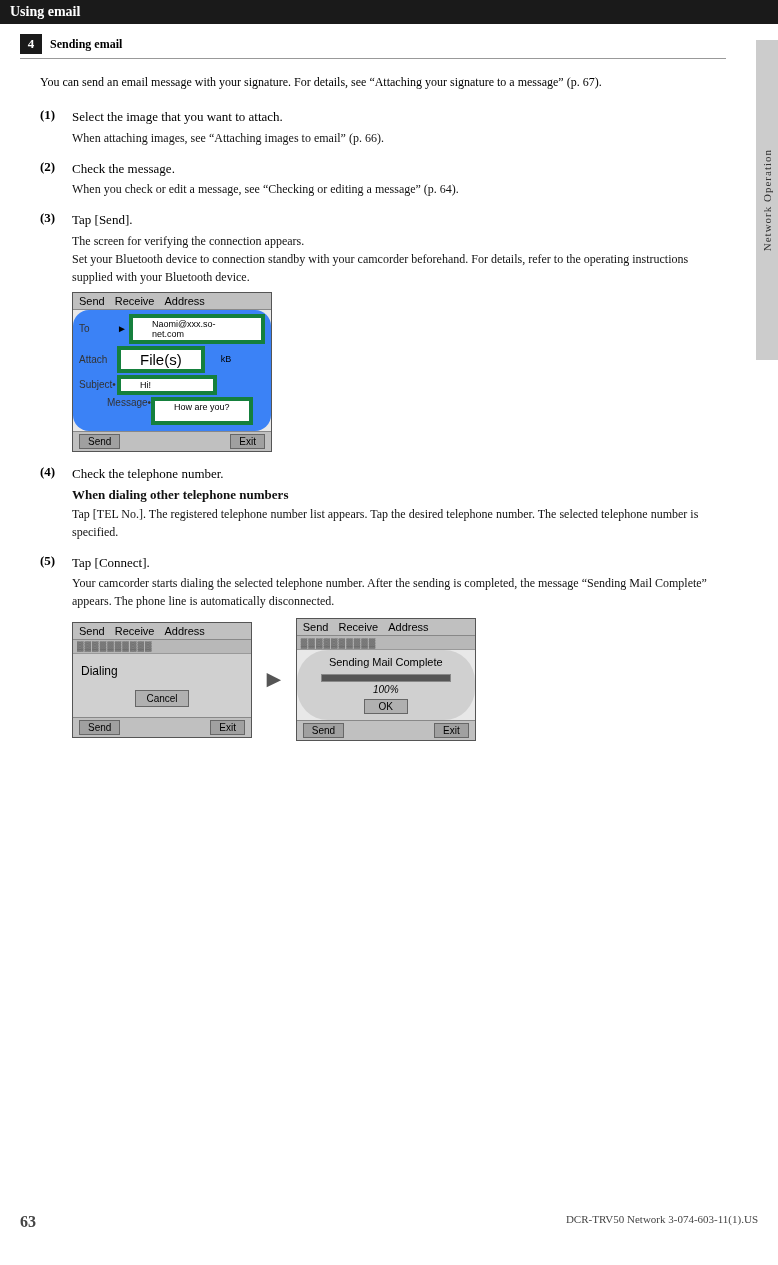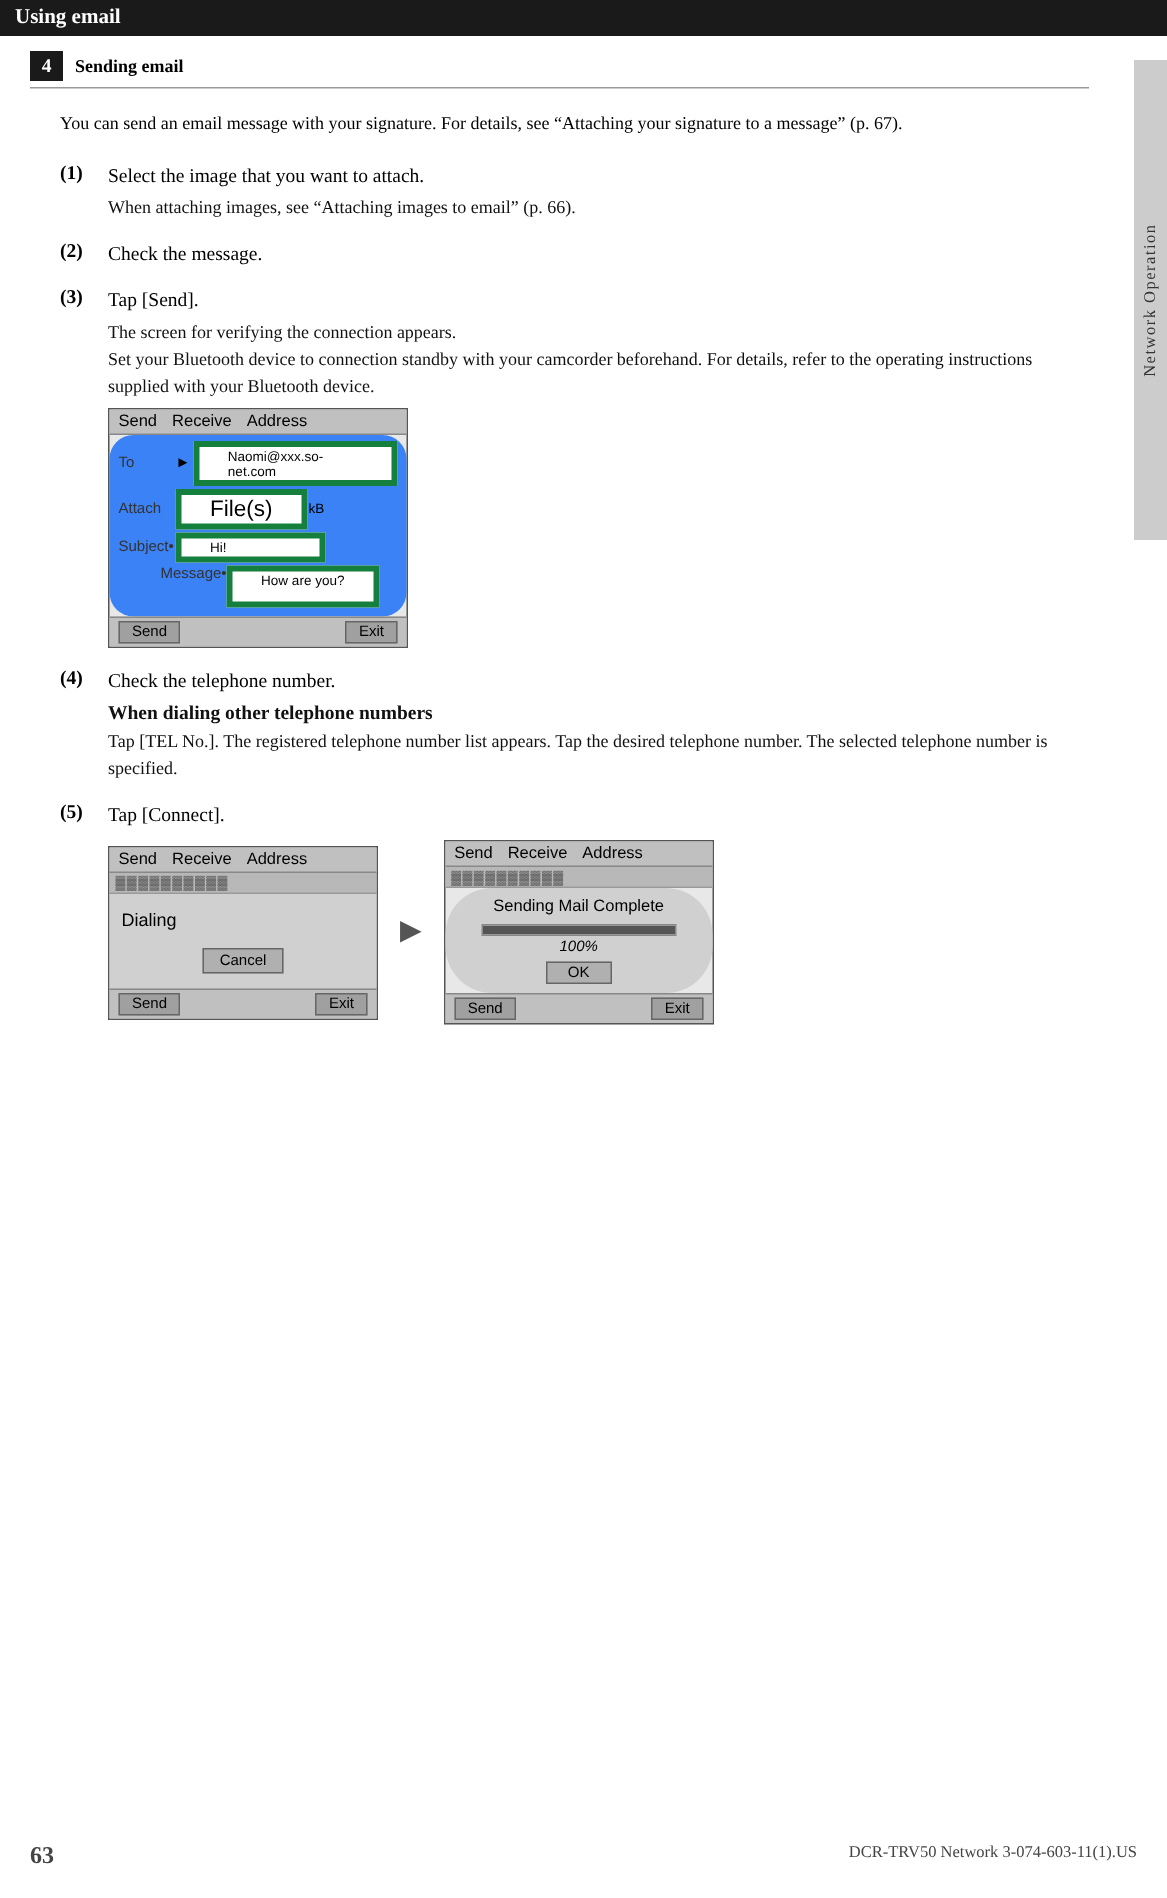--- a/index.html
+++ b/index.html
@@ -265,21 +265,21 @@
       margin-bottom: 10px;
     }
     .arrow-right {
       font-size: 24px;
       color: #555;
     }
 
     
     .page-footer {
       position: absolute;
-      bottom: 18px;
+      bottom: 34px;
       left: 0;
       right: 0;
       display: flex;
       justify-content: space-between;
       padding: 0 20px;
       font-size: 11px;
       color: #444;
     }
     .page-number {
       font-size: 16px;
@@ -320,20 +320,21 @@
       <span class="step-text">Select the image that you want to attach.</span>
     </div>
     <div class="step-sub">When attaching images, see “Attaching images to email” (p. 66).</div>
   </div>
 
   <div class="step">
     <div class="step-header">
       <span class="step-num">(2)</span>
       <span class="step-text">Check the message.</span>
     </div>
+    <div class="step-sub">When you check or edit a message, see “Checking or editing a message” (p. 64).</div>
   </div>
 
   <div class="step">
     <div class="step-header">
       <span class="step-num">(3)</span>
       <span class="step-text">Tap [Send].</span>
     </div>
     <div class="step-sub">The screen for verifying the connection appears.</div>
     <div class="step-sub">Set your Bluetooth device to connection standby with your camcorder beforehand. For details, refer to the operating instructions supplied with your Bluetooth device.</div>
 
@@ -346,21 +347,21 @@
         </div>
         <div class="screen-body">
           <div class="screen-row">
             <span class="screen-label" style="font-size:10px;min-width:38px;">To</span>
             <span style="font-size:10px;margin-right:2px;">►</span>
             <span class="screen-value" style="font-size:9px;">Naomi@xxx.so-net.com</span>
           </div>
           <div class="screen-row">
             <span class="screen-label" style="font-size:10px;min-width:38px;">Attach</span>
             <span class="screen-value" style="font-size:15px;min-width:40px;">File(s)</span>
-            <span style="font-size:9px;margin-left:1px;">kB</span>
+            <span style="font-size:9px;margin-left:16px;">kB</span>
           </div>
           <div class="screen-row">
             <span class="screen-label" style="font-size:10px;min-width:38px;">Subject•</span>
             <span class="screen-value" style="font-size:9px;min-width:100px;">Hi!</span>
           </div>
           <div class="screen-row" style="align-items:flex-start;">
             <span class="screen-label" style="font-size:10px;min-width:38px;padding-left:28px;">Message•</span>
             <span class="screen-value" style="font-size:9px;min-width:100px;min-height:28px;">How are you?</span>
           </div>
         </div>
@@ -381,20 +382,21 @@
       <span class="step-sub-bold">When dialing other telephone numbers</span>
     </div>
     <div class="step-sub">Tap [TEL No.]. The registered telephone number list appears. Tap the desired telephone number. The selected telephone number is specified.</div>
   </div>
 
   <div class="step">
     <div class="step-header">
       <span class="step-num">(5)</span>
       <span class="step-text">Tap [Connect].</span>
     </div>
+    <div class="step-sub">Your camcorder starts dialing the selected telephone number. After the sending is completed, the message “Sending Mail Complete” appears.  The phone line is automatically disconnected.</div>
 
     <div class="screens-row">
 
       <div class="dialing-screen">
         <div class="screen-menubar">
           <span>Send</span>
           <span>Receive</span>
           <span>Address</span>
         </div>
 

